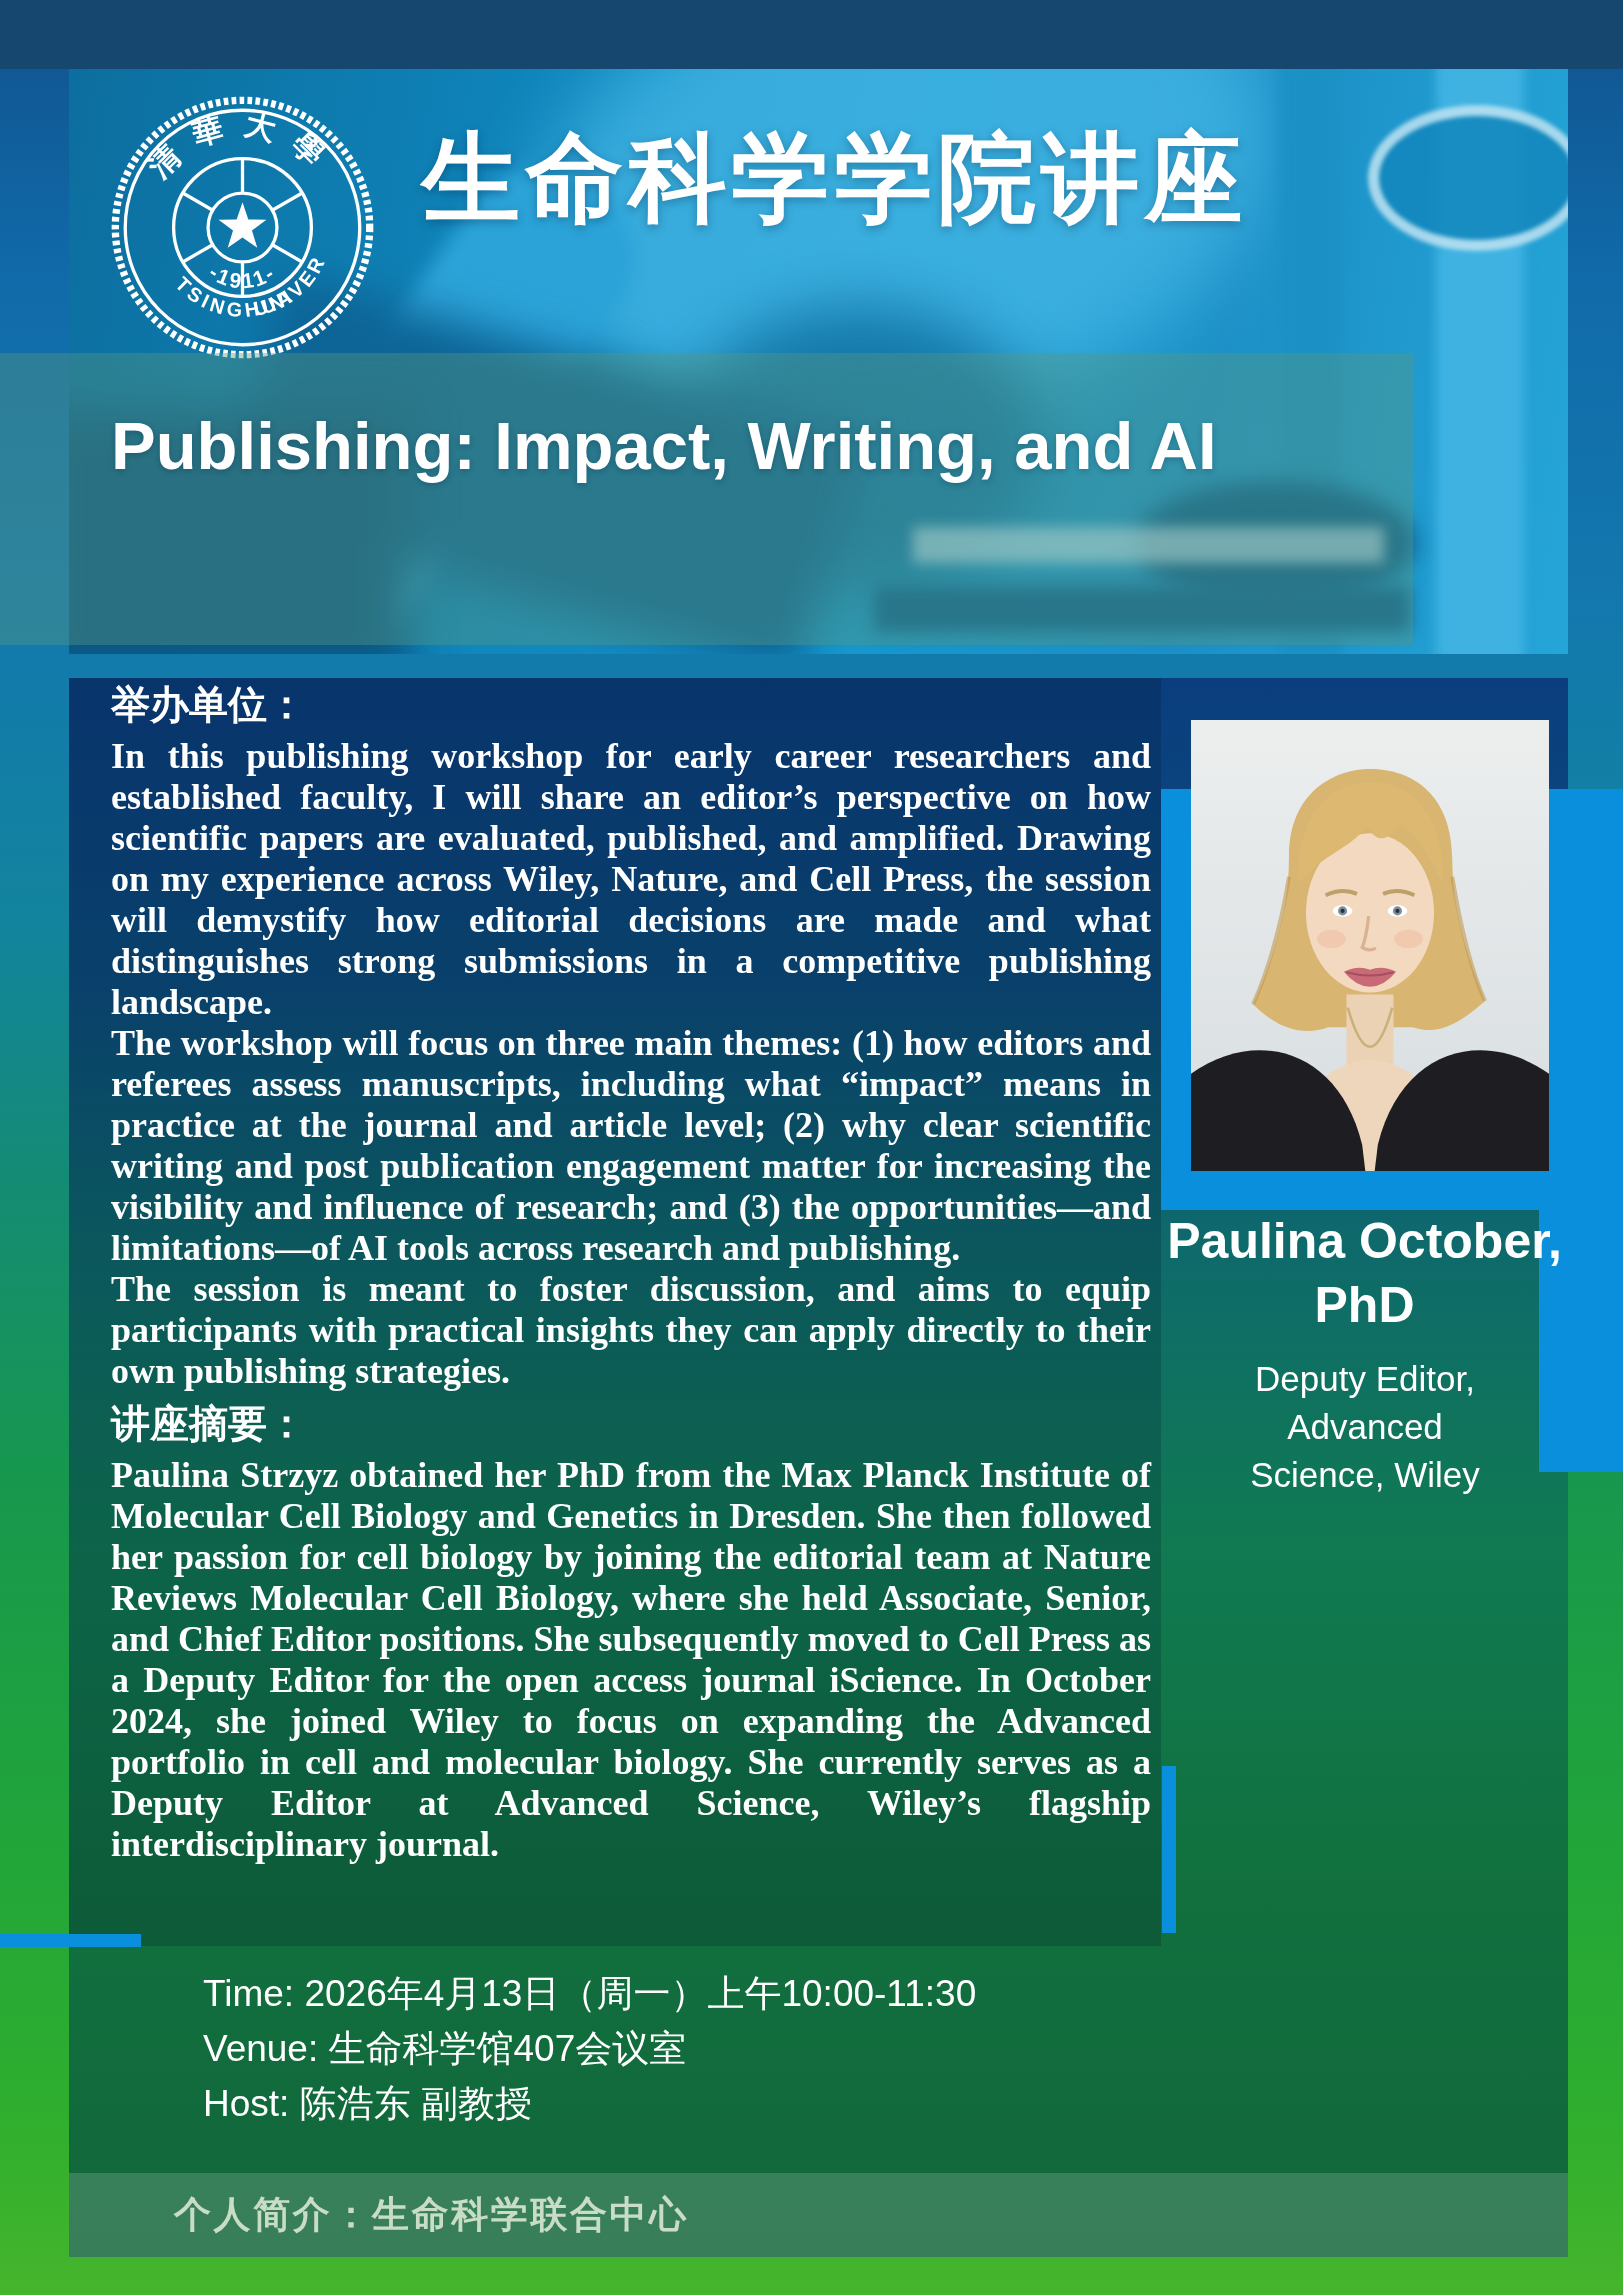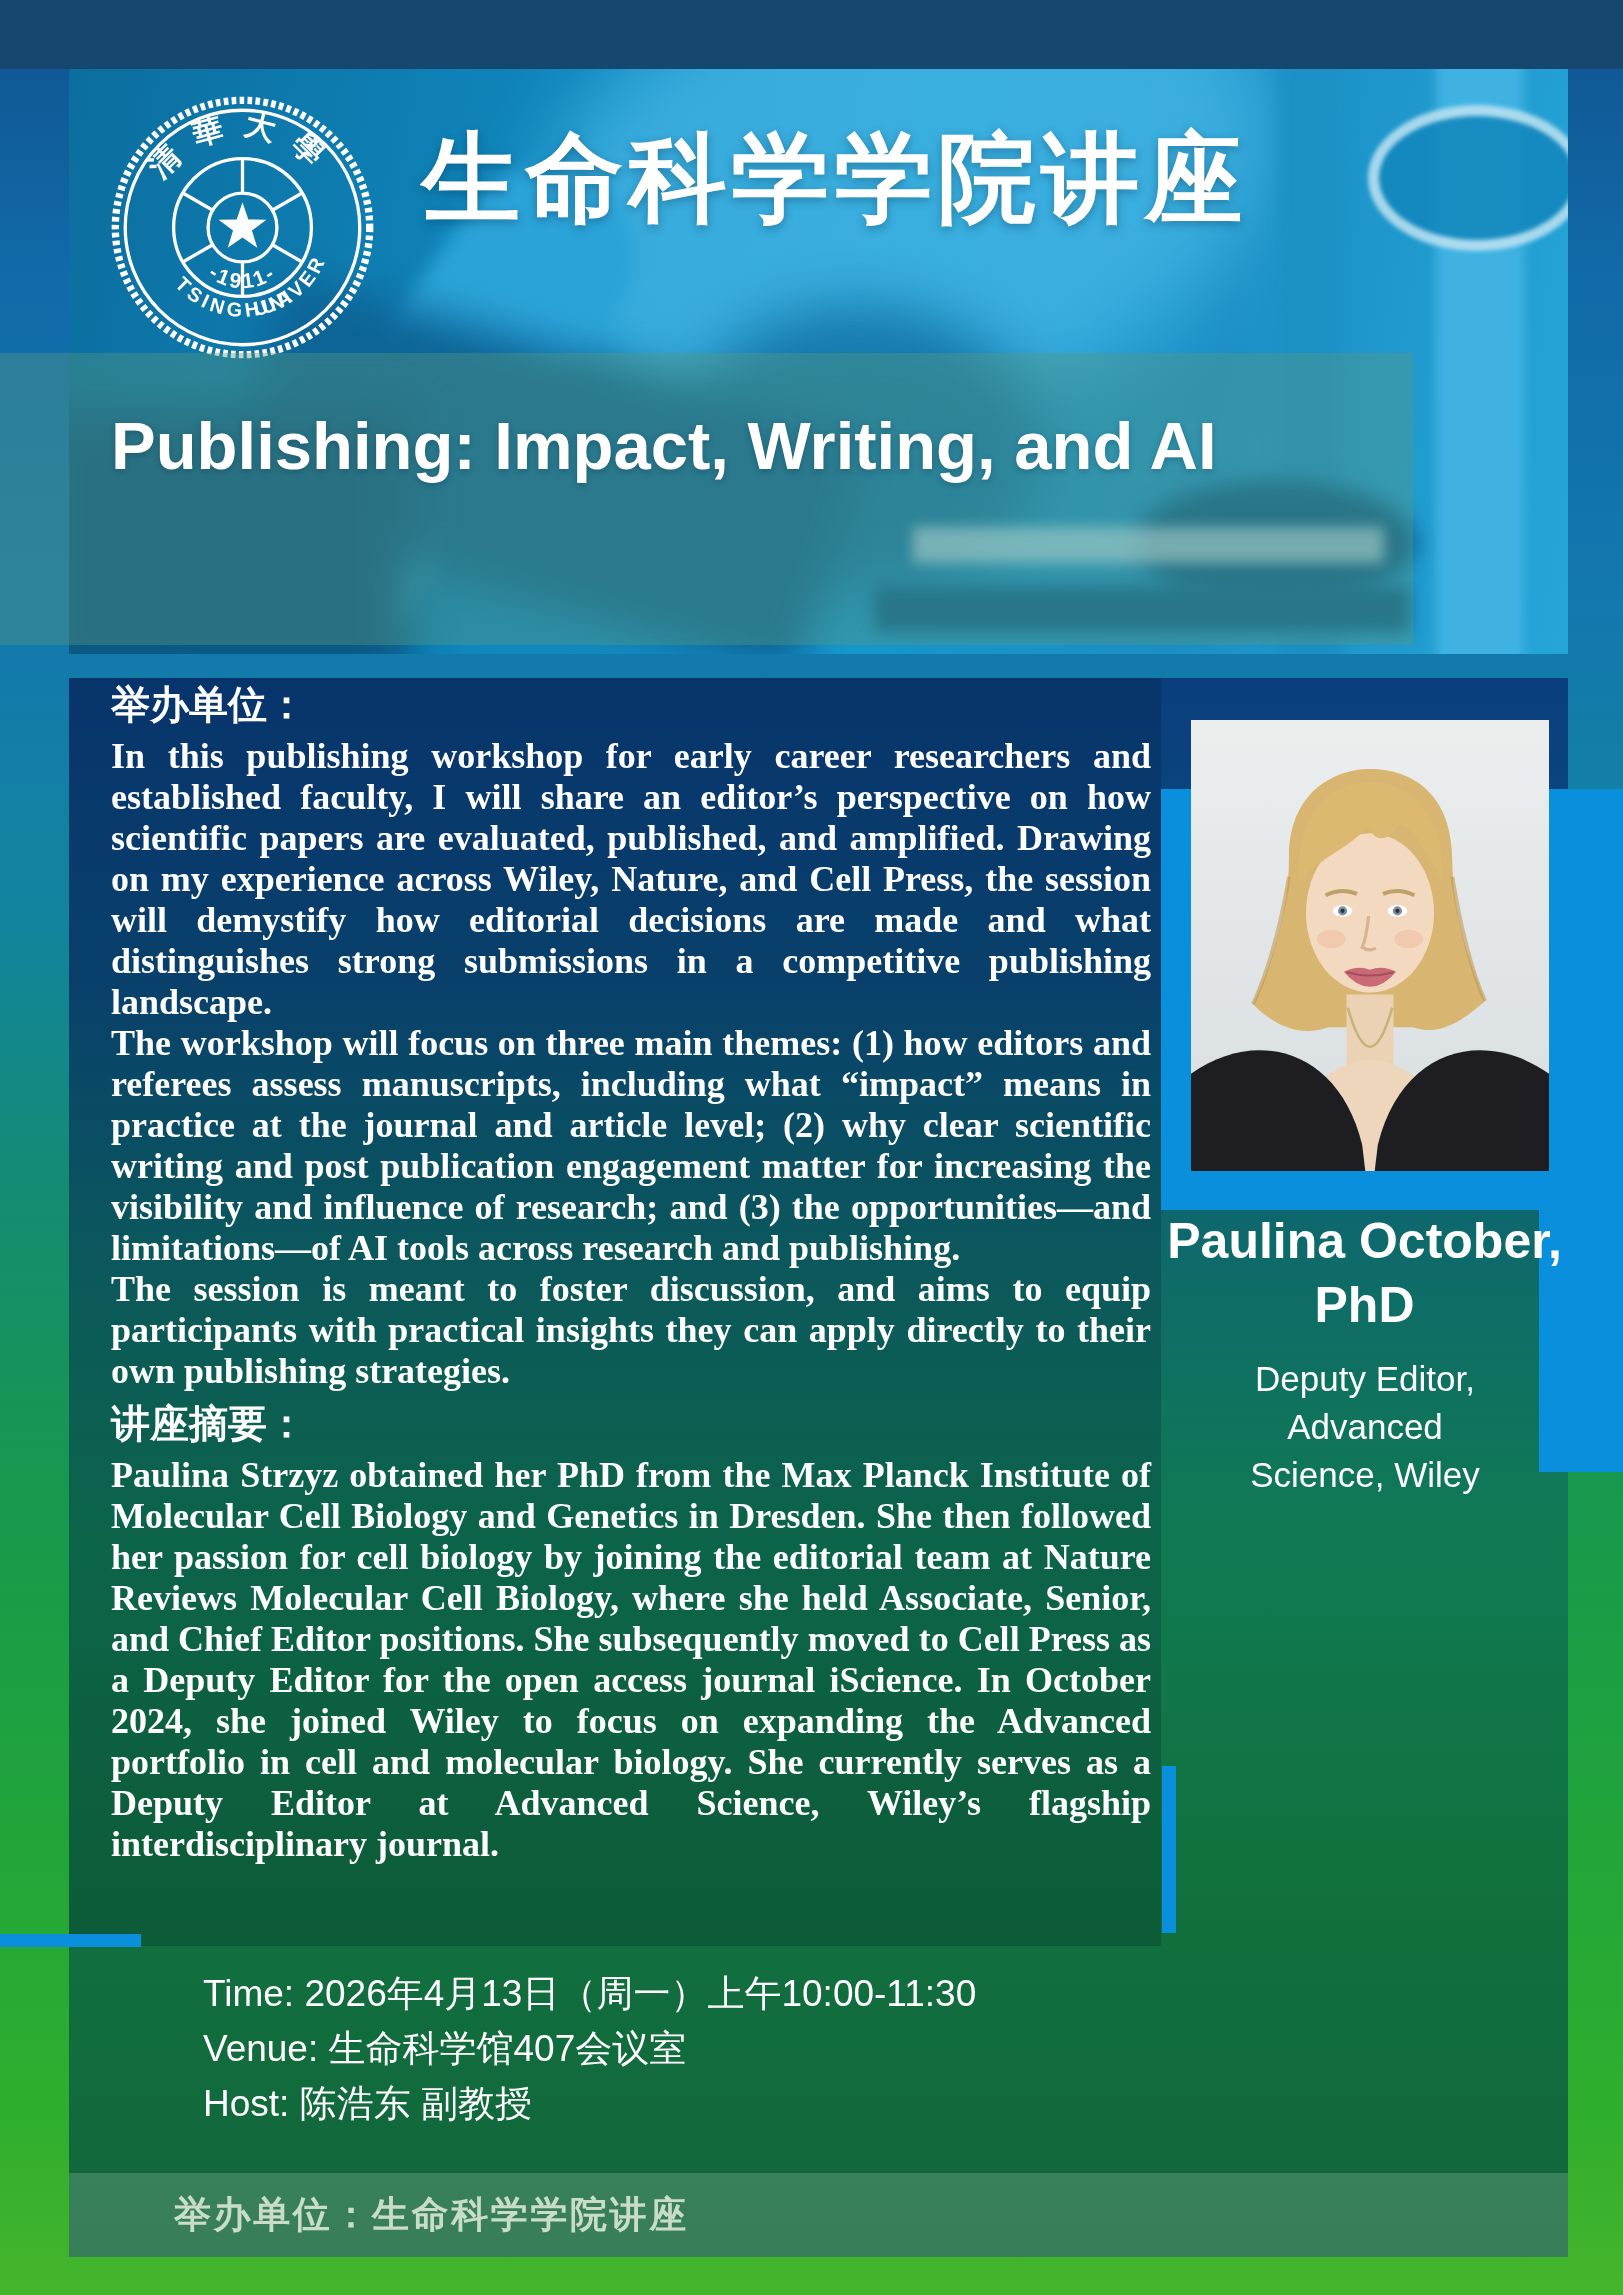--- a/index.html
+++ b/index.html
@@ -216,17 +216,17 @@
     <div>Science, Wiley</div>
   </div>
 
   <div class="abs details">
     <div>Time: 2026年4月13日（周一）上午10:00-11:30</div>
     <div>Venue: 生命科学馆407会议室</div>
     <div>Host: 陈浩东 副教授</div>
   </div>
 
   <div class="abs footer-band">
-    <div class="footer-text">举办单位：生命科学学院讲座</div>
+    <div class="footer-text">个人简介：生命科学联合中心</div>
   </div>
 
 </div>
 
 
 </body></html>

